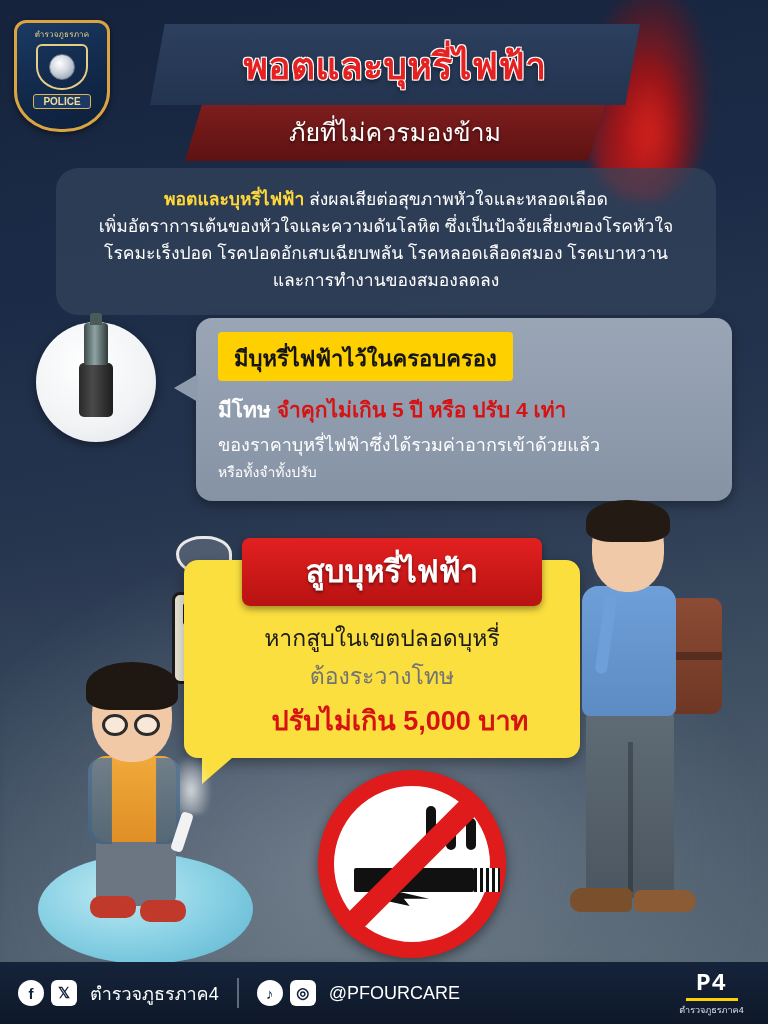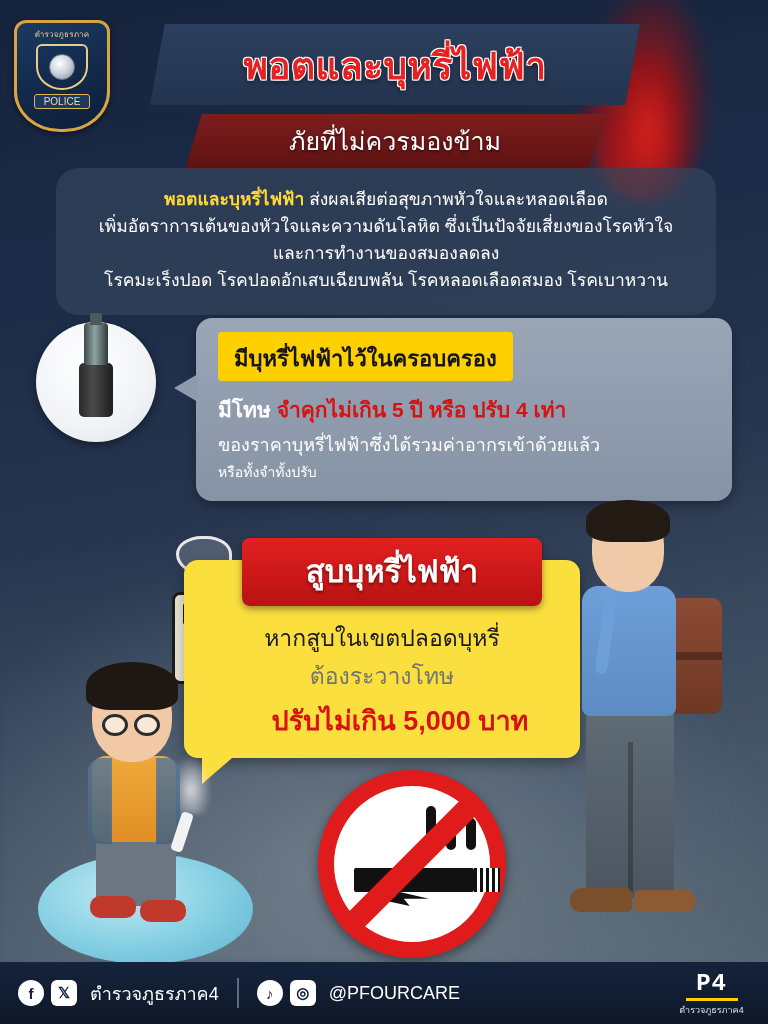--- a/index.html
+++ b/index.html
@@ -60,39 +60,39 @@
     position: relative;
   }
   .badge-emblem:after {
     content: ""; position: absolute; left: 50%; top: 8px; transform: translateX(-50%);
     width: 24px; height: 24px; border-radius: 50%;
     background: radial-gradient(circle at 40% 35%, #fff 0%, #cfd6e0 45%, #7e8996 100%);
     border: 1px solid #6d7a88;
   }
   .badge-ribbon {
     margin-top: 4px; background: #1b3a63; border: 1.5px solid #e0b455;
-    color: #f5dc9a; font-size: 10px; font-weight: normal; padding: 1px 9px; border-radius: 3px;
+    color: #f5dc9a; font-size: 10px; font-weight: bold; padding: 1px 9px; border-radius: 3px;
   }
 
   
   .title-wrap { position: absolute; left: 150px; top: 24px; width: 490px; }
   .title-bar {
     position: relative;
     background: linear-gradient(180deg, #2c3f5e 0%, #22344f 100%);
     padding: 12px 26px 10px 26px;
     clip-path: polygon(3% 0, 100% 0, 97% 100%, 0 100%);
     box-shadow: 0 3px 8px rgba(0,0,0,.4);
   }
   .title-main {
     color: #e62121; font-size: 37px; font-weight: bold; text-align: center;
     text-shadow: 1px 1px 0 #fff, -1px -1px 0 #fff, 1px -1px 0 #fff, -1px 1px 0 #fff, 0 3px 5px rgba(0,0,0,.55);
     letter-spacing: .5px;
   }
   .subtitle-bar {
-    position: relative; margin: 9px auto; width: 420px;
+    position: relative; margin: 0 auto; width: 420px;
     background: linear-gradient(180deg, #7d1d1d 0%, #5e1212 100%);
     clip-path: polygon(4% 0, 100% 0, 96% 100%, 0 100%);
     padding: 7px 0 9px 0;
     font-family: Liberation Serif, serif;
   }
   .subtitle-bar .st {
     color: #ffffff; font-size: 25px; text-align: center; text-shadow: 0 2px 3px rgba(0,0,0,.5);
   }
 
   
@@ -299,22 +299,22 @@
     <div class="subtitle-bar">
       <div class="st">ภัยที่ไม่ควรมองข้าม</div>
     </div>
   </div>
 
   <div class="intro">
     <div class="line">
       <span class="hl">พอตและบุหรี่ไฟฟ้า</span><span> ส่งผลเสียต่อสุขภาพหัวใจและหลอดเลือด</span>
     </div>
     <div class="line">เพิ่มอัตราการเต้นของหัวใจและความดันโลหิต ซึ่งเป็นปัจจัยเสี่ยงของโรคหัวใจ</div>
+    <div class="line">โรคมะเร็งปอด โรคปอดอักเสบเฉียบพลัน โรคหลอดเลือดสมอง โรคเบาหวาน</div>
     <div class="line">และการทำงานของสมองลดลง</div>
-    <div class="line">โรคมะเร็งปอด โรคปอดอักเสบเฉียบพลัน โรคหลอดเลือดสมอง โรคเบาหวาน</div>
   </div>
 
   <div class="vape-circle">
     <div class="vape-body">
       <div class="vape-tank"></div>
       <div class="vape-tip"></div>
     </div>
   </div>
 
   <div class="bubble-gray">

